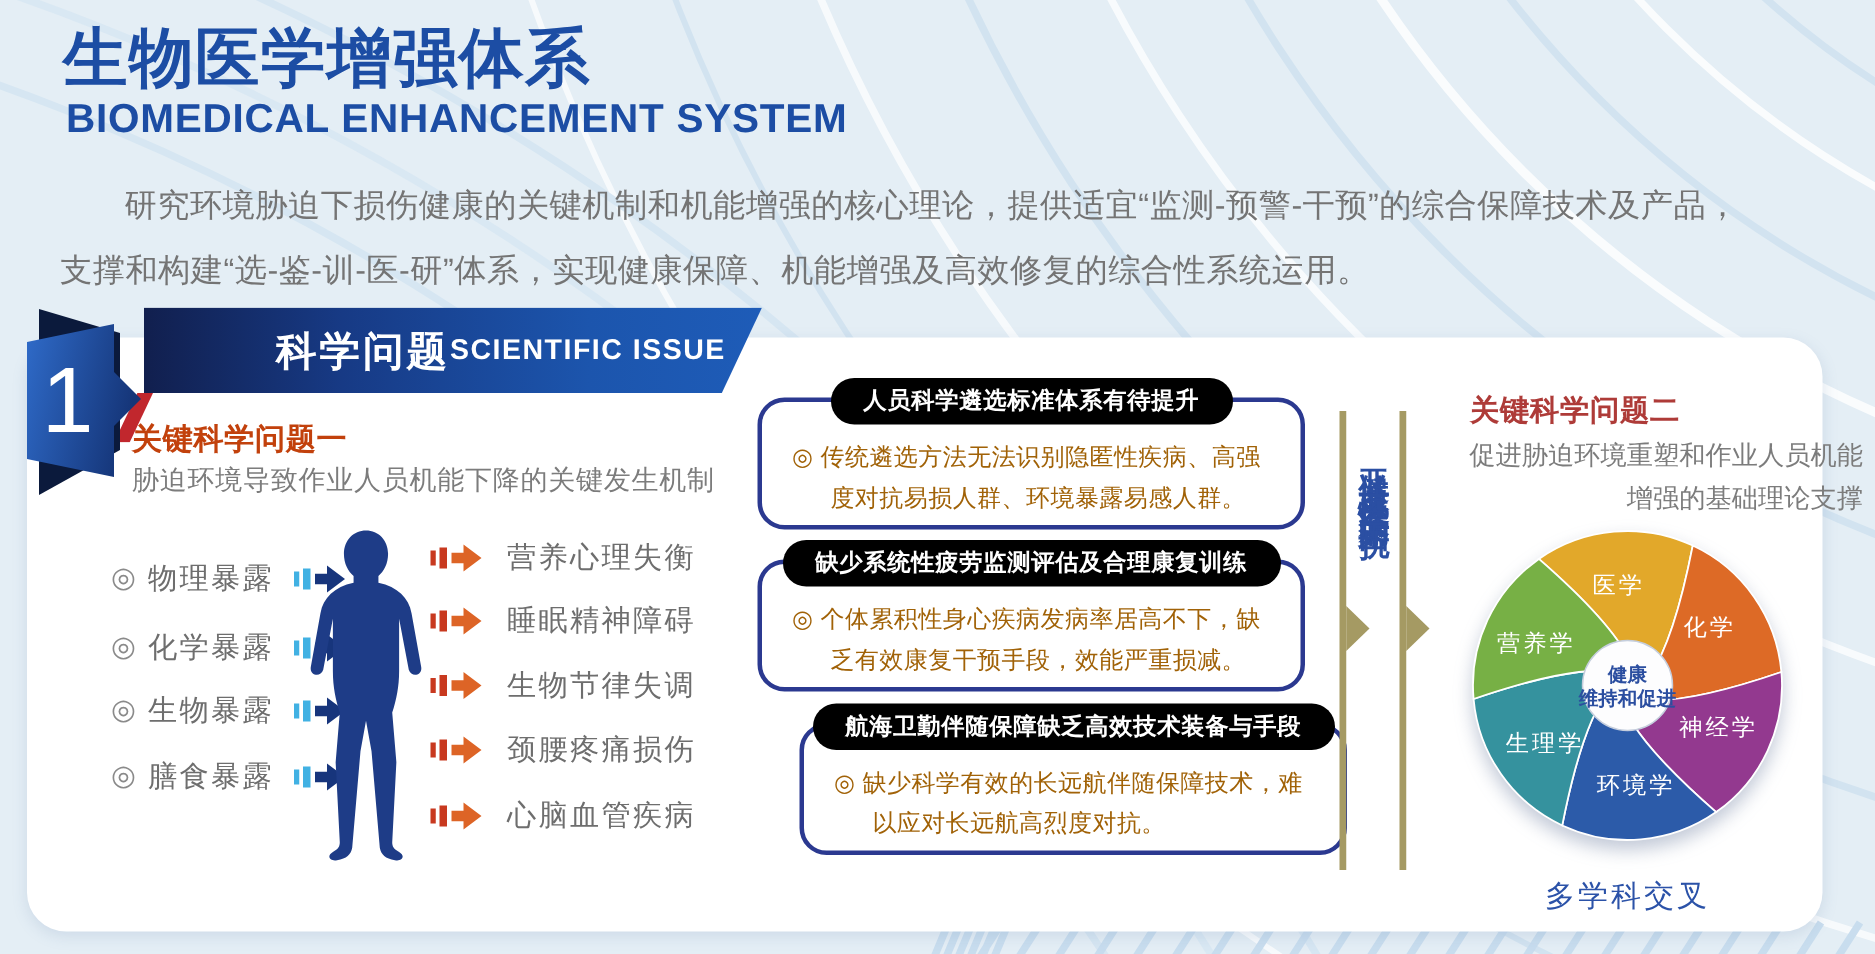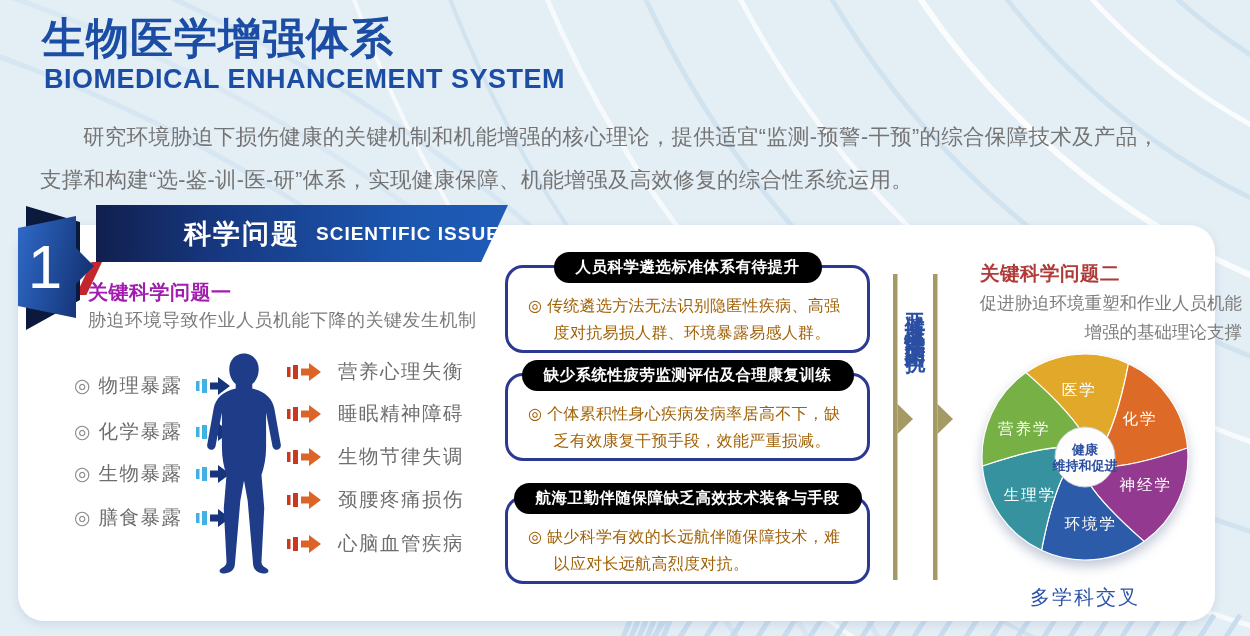--- a/index.html
+++ b/index.html
@@ -16,28 +16,28 @@
   .main-subtitle{left:44px;top:64px;font-size:27px;font-weight:bold;color:#1c4da4;letter-spacing:.5px;z-index:2;}
   .intro{left:40px;top:116px;width:1200px;font-size:21.5px;color:#747474;line-height:43px;z-index:2;letter-spacing:.3px;}
   .intro .l1{text-indent:2em;}
   
   .card{left:18px;top:225px;width:1197px;height:396px;background:#ffffff;border-radius:26px;
         box-shadow:0 3px 10px rgba(100,130,170,.18);z-index:1;}
   
   .banner{left:96px;top:205px;width:412px;height:57px;z-index:4;
     background:linear-gradient(90deg,#111f4e 0%,#173a85 32%,#1c55ad 72%,#1e5cb8 100%);
     clip-path:polygon(0 0,100% 0,93.5% 100%,0 100%);
-    display:flex;align-items:center;padding-left:88px;box-sizing:border-box;gap:16px;}
+    display:flex;align-items:center;padding-left:88px;box-sizing:border-box;gap:0;}
   .banner-cn{font-size:27px;font-weight:900;color:#fff;letter-spacing:2px;}
   .banner-en{font-size:19px;font-weight:bold;color:#fff;letter-spacing:1px;}
   .red-sliver{left:76px;top:262px;width:26px;height:33px;background:#c1272d;
     clip-path:polygon(60% 0,100% 0,40% 100%,0 100%);z-index:3;}
   .badge{left:12px;top:200px;z-index:5;}
   
-  .issue1-title{left:88px;top:279px;font-size:20px;font-weight:bold;color:#a21caf;z-index:2;letter-spacing:.5px;}
+  .issue1-title{left:88px;top:279px;font-size:20px;font-weight:bold;color:#c2410c;z-index:2;letter-spacing:.5px;}
   .issue1-sub{left:88px;top:308px;font-size:18px;color:#7c7c7c;z-index:2;letter-spacing:.5px;}
   .exp-row,.out-row{display:flex;align-items:center;z-index:2;}
   .bullet{font-size:19px;color:#8a8a8a;margin-right:8px;}
   .exp-label,.out-label{font-size:19.5px;color:#6e6e6e;letter-spacing:1.5px;white-space:nowrap;}
   .arr{flex:0 0 auto;}
   .exp-row .arr{margin-left:12px;}
   .out-row .arr{margin-right:14px;}
   .arr-blue .bar{fill:#41b1e3;} .arr-blue .tip{fill:#17357c;}
   .arr-orange .bar{fill:#c8391f;} .arr-orange .tip{fill:#dd6426;}
   .figure{left:198px;top:338px;z-index:2;}
@@ -199,21 +199,21 @@
   </div>
 
   <div class="abs pbox" style="top:265px;">
     <div class="pill">人员科学遴选标准体系有待提升</div>
     <div class="pbody">◎ 传统遴选方法无法识别隐匿性疾病、高强度对抗易损人群、环境暴露易感人群。</div>
   </div>
   <div class="abs pbox" style="top:373px;">
     <div class="pill">缺少系统性疲劳监测评估及合理康复训练</div>
     <div class="pbody">◎ 个体累积性身心疾病发病率居高不下，缺乏有效康复干预手段，效能严重损减。</div>
   </div>
-  <div class="abs pbox" style="top:496px;">
+  <div class="abs pbox" style="top:482px;margin-left:28px;">
     <div class="pill">航海卫勤伴随保障缺乏高效技术装备与手段</div>
     <div class="pbody">◎ 缺少科学有效的长远航伴随保障技术，难以应对长远航高烈度对抗。</div>
   </div>
 
   <svg class="abs divider" width="80" height="318" viewBox="0 0 80 318" xmlns="http://www.w3.org/2000/svg">
     <g fill="#a59a63">
       <rect x="8" y="6" width="4.5" height="306"></rect>
       <rect x="48" y="6" width="4.5" height="306"></rect>
       <polygon points="12.5,136 28,151 12.5,166"></polygon>
       <polygon points="52.5,136 68,151 52.5,166"></polygon>

